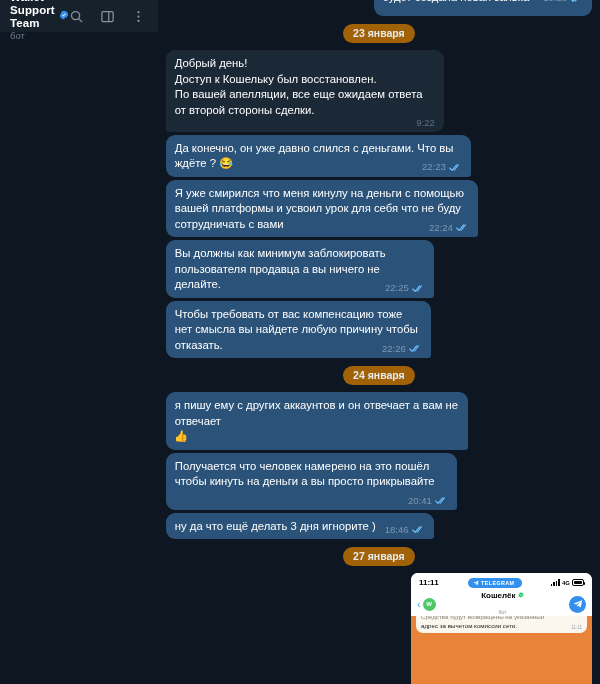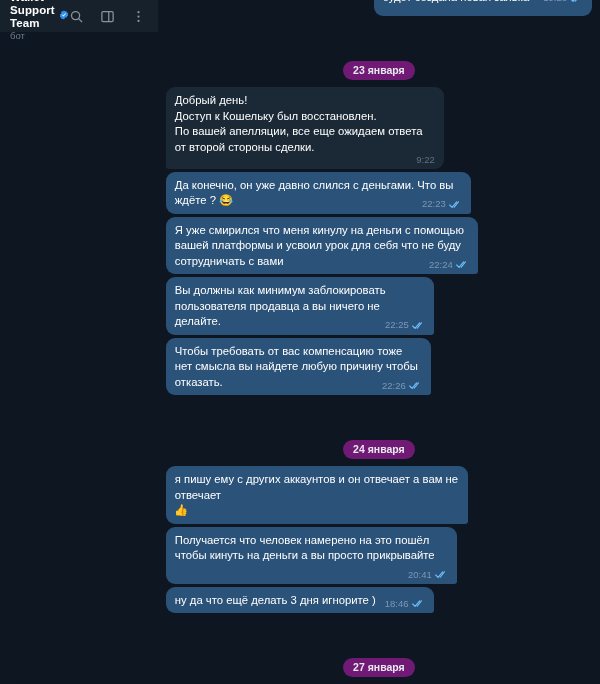--- a/index.html
+++ b/index.html
@@ -43,28 +43,27 @@
   
   .chat {
     flex: 1;
     position: relative;
     background: #0e1621;
     padding: 0 8px 0 8px;
     overflow: hidden;
   }
   .date-sep { display: flex; justify-content: center; margin: 8px 0 7px; }
   .date-chip {
-    background: #701a75;
+    background: #a16207;
     color: #e6eaee;
     font-size: 10.5px;
     font-weight: bold;
     padding: 3px 10px 4px;
     border-radius: 11px;
     line-height: 12px;
-    margin-top: 37px;
   }
 
   .row { display: flex; margin-bottom: 3px; }
   .row.out { justify-content: flex-start; }
   .row.in { justify-content: flex-start; }
 
   .bubble {
     position: relative;
     max-width: 320px;
     padding: 6px 9px 5px 9px;

